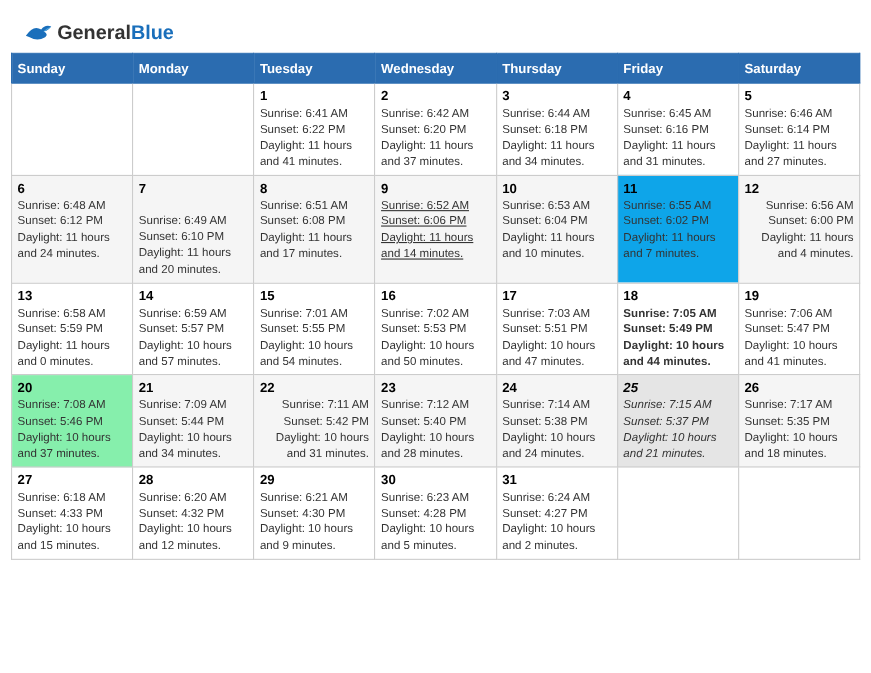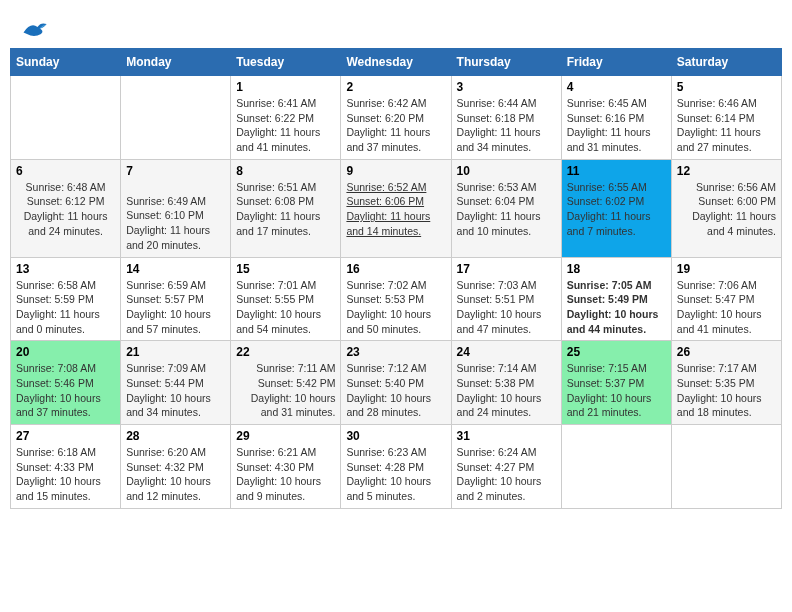--- a/index.html
+++ b/index.html
@@ -80,20 +80,23 @@
   </style>
 </head>
 <body>
 
 <div class="header">
   <div class="logo">
     <svg class="logo-bird" viewBox="0 0 40 30" xmlns="http://www.w3.org/2000/svg">
       <path d="M5,20 Q15,5 25,12 Q30,5 38,8 Q32,15 28,14 Q35,18 30,22 Q20,28 10,22 Z" fill="#1a6fbb"></path>
       <path d="M28,14 Q32,10 38,8 Q34,12 30,14" fill="#4da6e0"></path>
     </svg>
+    <div>
+      <span style="font-size:18px;font-weight:bold;color:#333;">General</span><span style="font-size:18px;font-weight:bold;color:#1a6fbb;">Blue</span>
+    </div>
   </div>
   <div class="title-block">
     <div class="month-title"></div>
     <div class="location"></div>
   </div>
 </div>
 
 <table class="calendar">
   <thead>
     <tr>
@@ -142,21 +145,21 @@
           <span class="day-num">5</span>
           <div class="day-info" style="white-space: pre-line;">Sunrise: 6:46 AM
 Sunset: 6:14 PM
 Daylight: 11 hours
 and 27 minutes.</div>
         </td>
       </tr>
       <tr>
         <td style="background: rgb(245, 245, 245);">
           <span class="day-num">6</span>
-          <div class="day-info" style="white-space: pre-line; text-align: center;">Sunrise: 6:48 AM
+          <div class="day-info" style="white-space: pre-line;">Sunrise: 6:48 AM
 Sunset: 6:12 PM
 Daylight: 11 hours
 and 24 minutes.</div>
         </td>
         <td style="background: rgb(245, 245, 245);">
           <span class="day-num">7</span>
           <div class="day-info" style="white-space: pre-line; margin-top: 16px;">Sunrise: 6:49 AM
 Sunset: 6:10 PM
 Daylight: 11 hours
 and 20 minutes.</div>
@@ -277,21 +280,21 @@
 Daylight: 10 hours
 and 28 minutes.</div>
         </td>
         <td style="background: rgb(245, 245, 245);">
           <span class="day-num">24</span>
           <div class="day-info" style="white-space: pre-line;">Sunrise: 7:14 AM
 Sunset: 5:38 PM
 Daylight: 10 hours
 and 24 minutes.</div>
         </td>
-        <td style="background: #86efac;">
+        <td style="background: #e5e5e5; font-style: italic;">
           <span class="day-num">25</span>
           <div class="day-info" style="white-space: pre-line;">Sunrise: 7:15 AM
 Sunset: 5:37 PM
 Daylight: 10 hours
 and 21 minutes.</div>
         </td>
         <td style="background: rgb(245, 245, 245);">
           <span class="day-num">26</span>
           <div class="day-info" style="white-space: pre-line;">Sunrise: 7:17 AM
 Sunset: 5:35 PM

